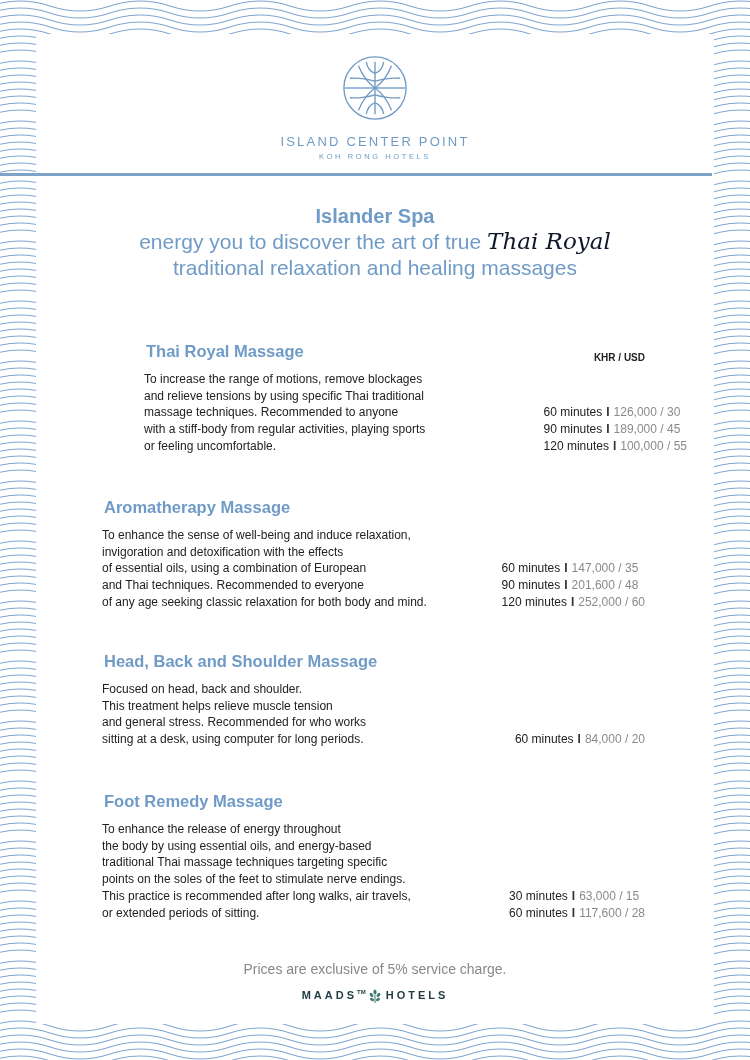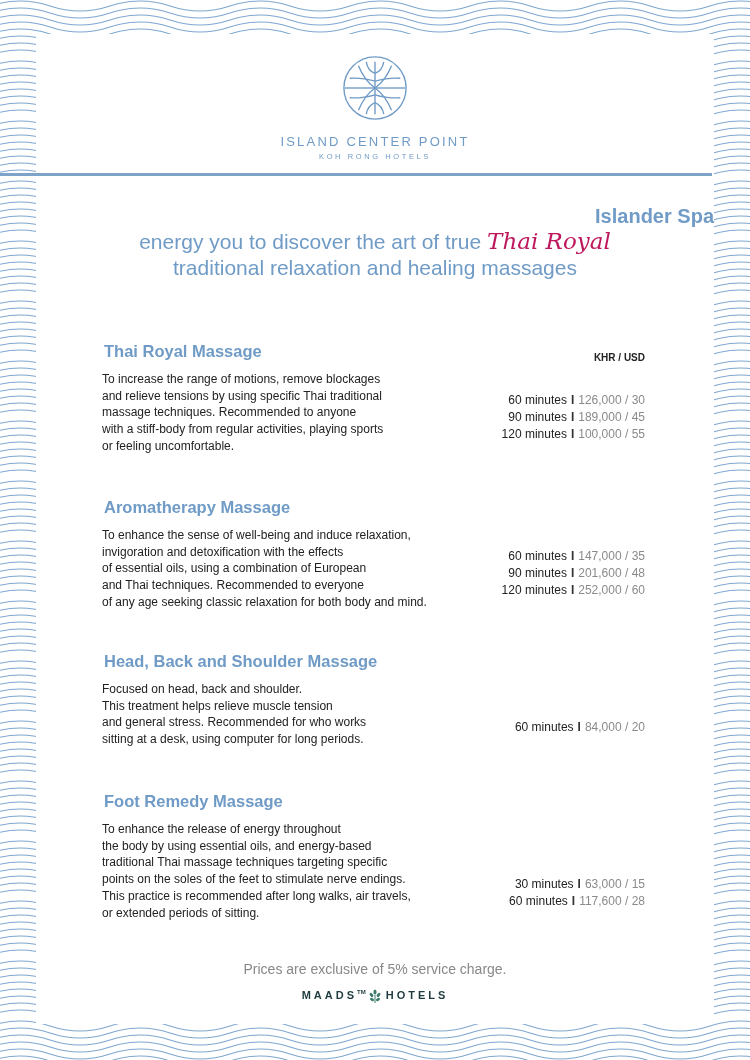--- a/index.html
+++ b/index.html
@@ -18,36 +18,36 @@
   .brand-name {
     margin-top: 12px; font-size: 13px; letter-spacing: 2.2px; color: #6f9bc6;
   }
   .brand-sub {
     margin-top: 3px; font-size: 7.5px; letter-spacing: 2.6px; color: #6f9bc6;
   }
   .divider {
     position: absolute; left: -36px; top: 139px; width: 712px; height: 3px; background: #7ea3c9;
   }
   .intro { position: absolute; left: 0; top: 170px; width: 678px; text-align: center; color: #6f9bc6; }
-  .intro-title { font-size: 20px; font-weight: bold; line-height: 24px; text-align: right; }
+  .intro-title { font-size: 20px; font-weight: bold; line-height: 24px; }
   .intro-line { font-size: 21px; line-height: 26px; }
   .script {
-    font-family: "DejaVu Serif", serif; font-style: italic; font-size: 23px; color: #be185d;
+    font-family: "DejaVu Serif", serif; font-style: italic; font-size: 23px; color: #0f172a;
   }
   .currency {
     position: absolute; left: 520px; top: 318px; width: 89px; text-align: right;
     font-size: 10px; font-weight: bold; color: #222;
   }
   .service { position: absolute; left: 66px; width: 560px; }
   .service-title {
     font-size: 16.5px; font-weight: bold; color: #6f9bc6; margin: 0 0 10px 2px;
   }
   .service-body { position: relative; font-size: 12px; line-height: 16.7px; color: #222; }
   .desc { white-space: pre-line; width: 390px; }
-  .prices { position: absolute; right: 17px; bottom: 12px; text-align: right; }
+  .prices { position: absolute; right: 17px; bottom: 0; }
   .price-row { font-size: 12px; line-height: 16.7px; white-space: nowrap; }
   .dur { color: #222; }
   .sep { color: #333; margin: 0 4px; font-weight: bold; }
   .amt { color: #8a8a8a; }
   .footer-note {
     position: absolute; left: 0; top: 927px; width: 678px; text-align: center;
     font-size: 14px; color: #888;
   }
   .footer-brand {
     position: absolute; left: 0; top: 955px; width: 678px; text-align: center;
@@ -110,21 +110,21 @@
   <div class="intro">
     <div class="intro-title">Islander Spa</div>
     <div class="intro-line">
       <span>energy you to discover the art of true </span><span class="script">Thai Royal</span>
     </div>
     <div class="intro-line">traditional relaxation and healing massages</div>
   </div>
 
   <div class="currency">KHR / USD</div>
 
-  <div class="service" style="top:308px;">
+  <div class="service" style="top:308px;margin-left:42px;">
     <div class="service-title">Thai Royal Massage</div>
     <div class="service-body">
       <div class="desc">To increase the range of motions, remove blockages
 and relieve tensions by using specific Thai traditional
 massage techniques. Recommended to anyone
 with a stiff-body from regular activities, playing sports
 or feeling uncomfortable.</div>
       <div class="prices">
         <div class="price-row"><span class="dur">60 minutes</span><span class="sep">I</span><span class="amt">126,000 / 30</span></div>
         <div class="price-row"><span class="dur">90 minutes</span><span class="sep">I</span><span class="amt">189,000 / 45</span></div>

